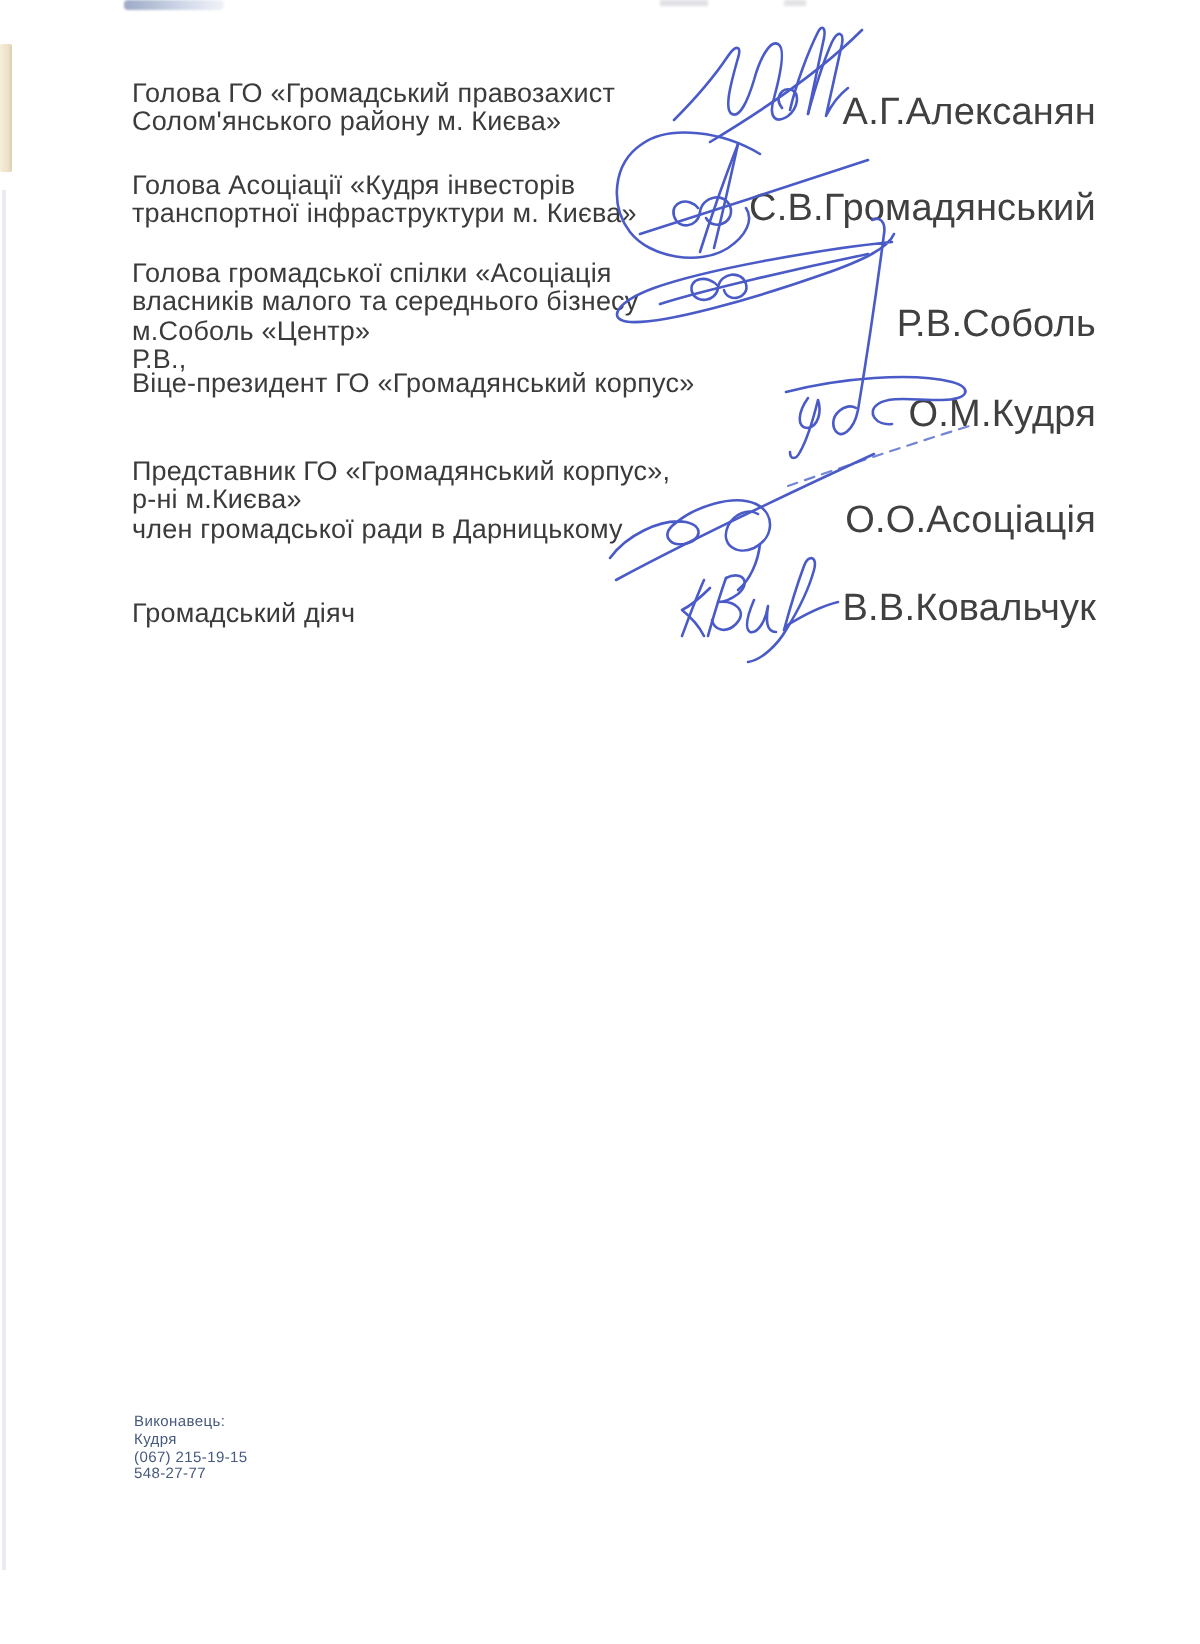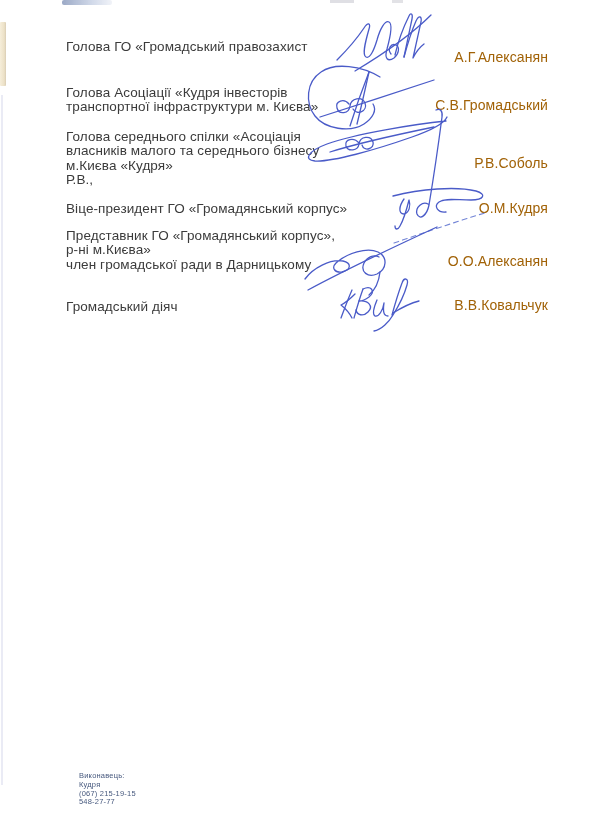--- a/index.html
+++ b/index.html
@@ -35,75 +35,75 @@
   }
   
   .title{
     position:absolute;left:66px;
     font-size:13.5px;line-height:14.4px;color:#3b3b3b;
     letter-spacing:0.1px;white-space:nowrap;
   }
   .title .line{display:block;}
   .name{
     position:absolute;right:52px;
-    font-size:14px;line-height:14.4px;color:#a16207;
+    font-size:19px;line-height:14.4px;color:#404040;
     letter-spacing:0.1px;white-space:nowrap;
   }
   .footer{
-    position:absolute;left:67px;top:772px;
+    position:absolute;left:67px;top:707px;
     font-size:7.5px;line-height:8.8px;color:#47597e;
     letter-spacing:0.2px;
-    margin-left:12px;
   }
   .footer span{display:block;}
   
   svg.sig-layer{position:absolute;left:0;top:0;pointer-events:none;}
   svg.sig-layer path{fill:none;stroke-linecap:round;stroke-linejoin:round;}
 </style>
 </head>
 <body>
 
 <div class="page">
 
   <div class="edge-strip"></div>
   <div class="edge-line"></div>
   <div class="smudge-main"></div>
   <div class="smudge-2"></div>
   <div class="smudge-3"></div>
 
   <div class="title" style="top:40px">
     <span class="line">Голова ГО «Громадський правозахист</span>
+    <span class="line">Солом'янського району м. Києва»</span>
   </div>
   <div class="name" style="top:50px">А.Г.Алексанян</div>
 
   <div class="title" style="top:86px">
     <span class="line">Голова Асоціації «Кудря інвесторів</span>
     <span class="line">транспортної інфраструктури м. Києва»</span>
   </div>
-  <div class="name" style="top:98px">С.В.Громадський</div>
+  <div class="name" style="top:98px">С.В.Громадянський</div>
 
   <div class="title" style="top:130px">
-    <span class="line">Голова середнього спілки «Асоціація</span>
+    <span class="line">Голова громадської спілки «Асоціація</span>
     <span class="line">власників малого та середнього бізнесу</span>
-    <span class="line">м.Києва «Кудря»</span>
+    <span class="line">м.Соболь «Центр»</span>
     <span class="line">Р.В.,</span>
   </div>
   <div class="name" style="top:156px">Р.В.Соболь</div>
 
-  <div class="title" style="top:202px">
+  <div class="title" style="top:185px">
     <span class="line">Віце-президент ГО «Громадянський корпус»</span>
   </div>
   <div class="name" style="top:201px">О.М.Кудря</div>
 
   <div class="title" style="top:229px">
     <span class="line">Представник ГО «Громадянський корпус»,</span>
     <span class="line">р-ні м.Києва»</span>
     <span class="line">член громадської ради в Дарницькому</span>
   </div>
-  <div class="name" style="top:254px">О.О.Алексанян</div>
+  <div class="name" style="top:254px">О.О.Асоціація</div>
 
   <div class="title" style="top:300px">
     <span class="line">Громадський діяч</span>
   </div>
   <div class="name" style="top:298px">В.В.Ковальчук</div>
 
   <svg class="sig-layer" width="600" height="822" viewBox="0 0 600 822">
 
     <g stroke="#4a5bc8" stroke-width="1.3">
       <path d="M 337,60 C 345,52 356,40 364,28 C 368,22 371,23 369,29 C 365,43 362,55 366,57 C 370,59 374,50 377,40 C 380,29 385,20 389,22 C 393,24 390,38 387,49 C 384,59 388,62 394,58 C 399,54 400,47 396,45 C 391,43 387,49 391,54"></path>

